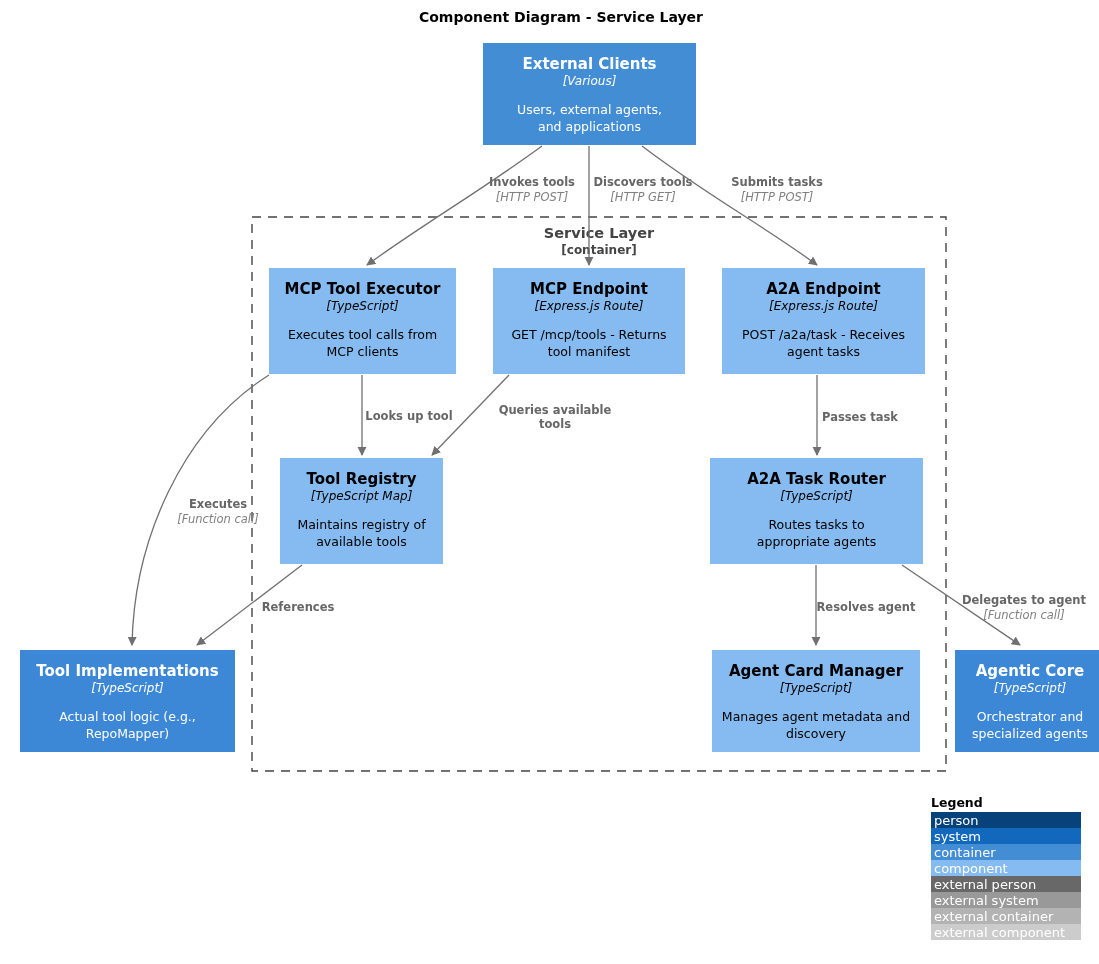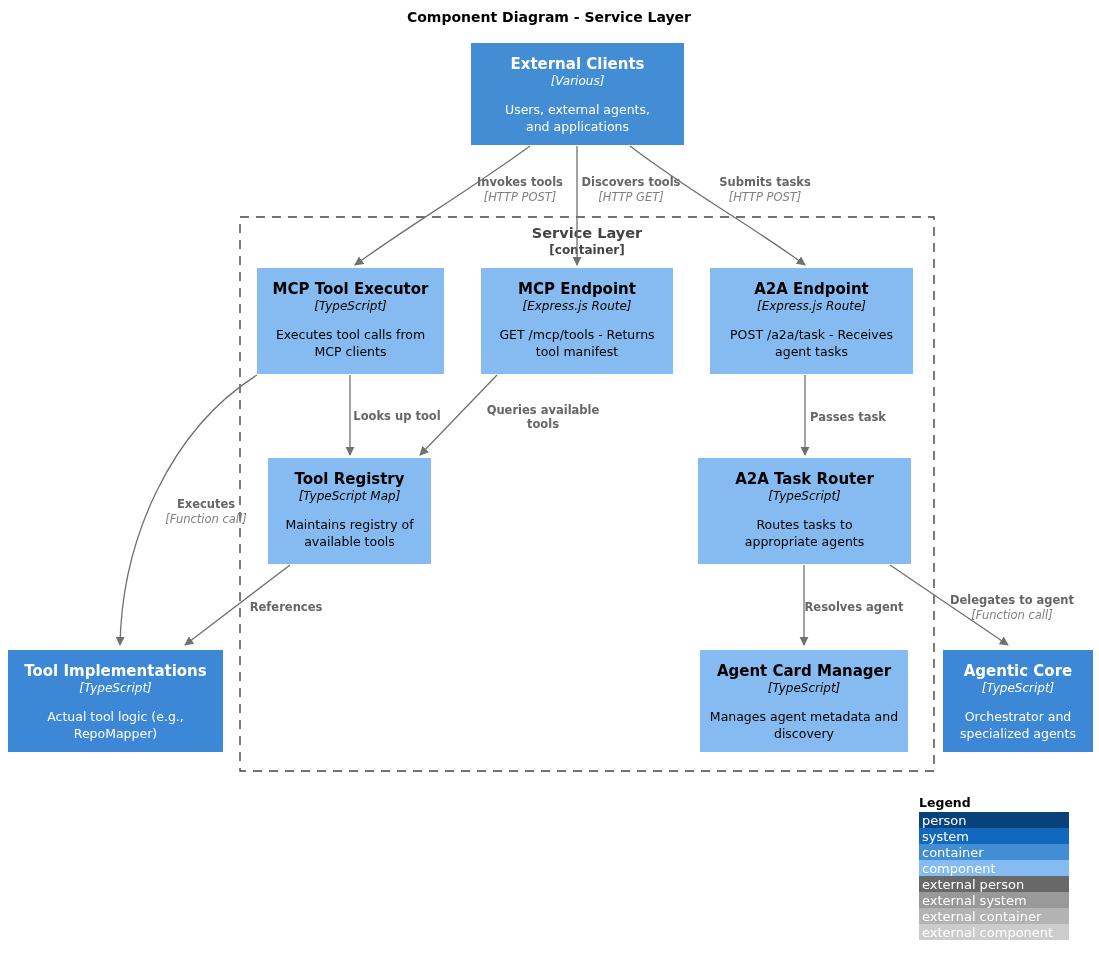--- a/index.html
+++ b/index.html
@@ -9,21 +9,21 @@
   }
   body {
     width: 1099px;
     height: 964px;
     font-family: "DejaVu Sans", sans-serif;
     position: relative;
     overflow: hidden;
   }
   #diagram-root {
     position: absolute;
-    left: 0;
+    left: 12px;
     top: 0;
     width: 1052px;
     height: 964px;
   }
   svg.diagram-canvas {
     display: block;
     width: 1099px;
     height: 964px;
   }
   .diagram-title {

